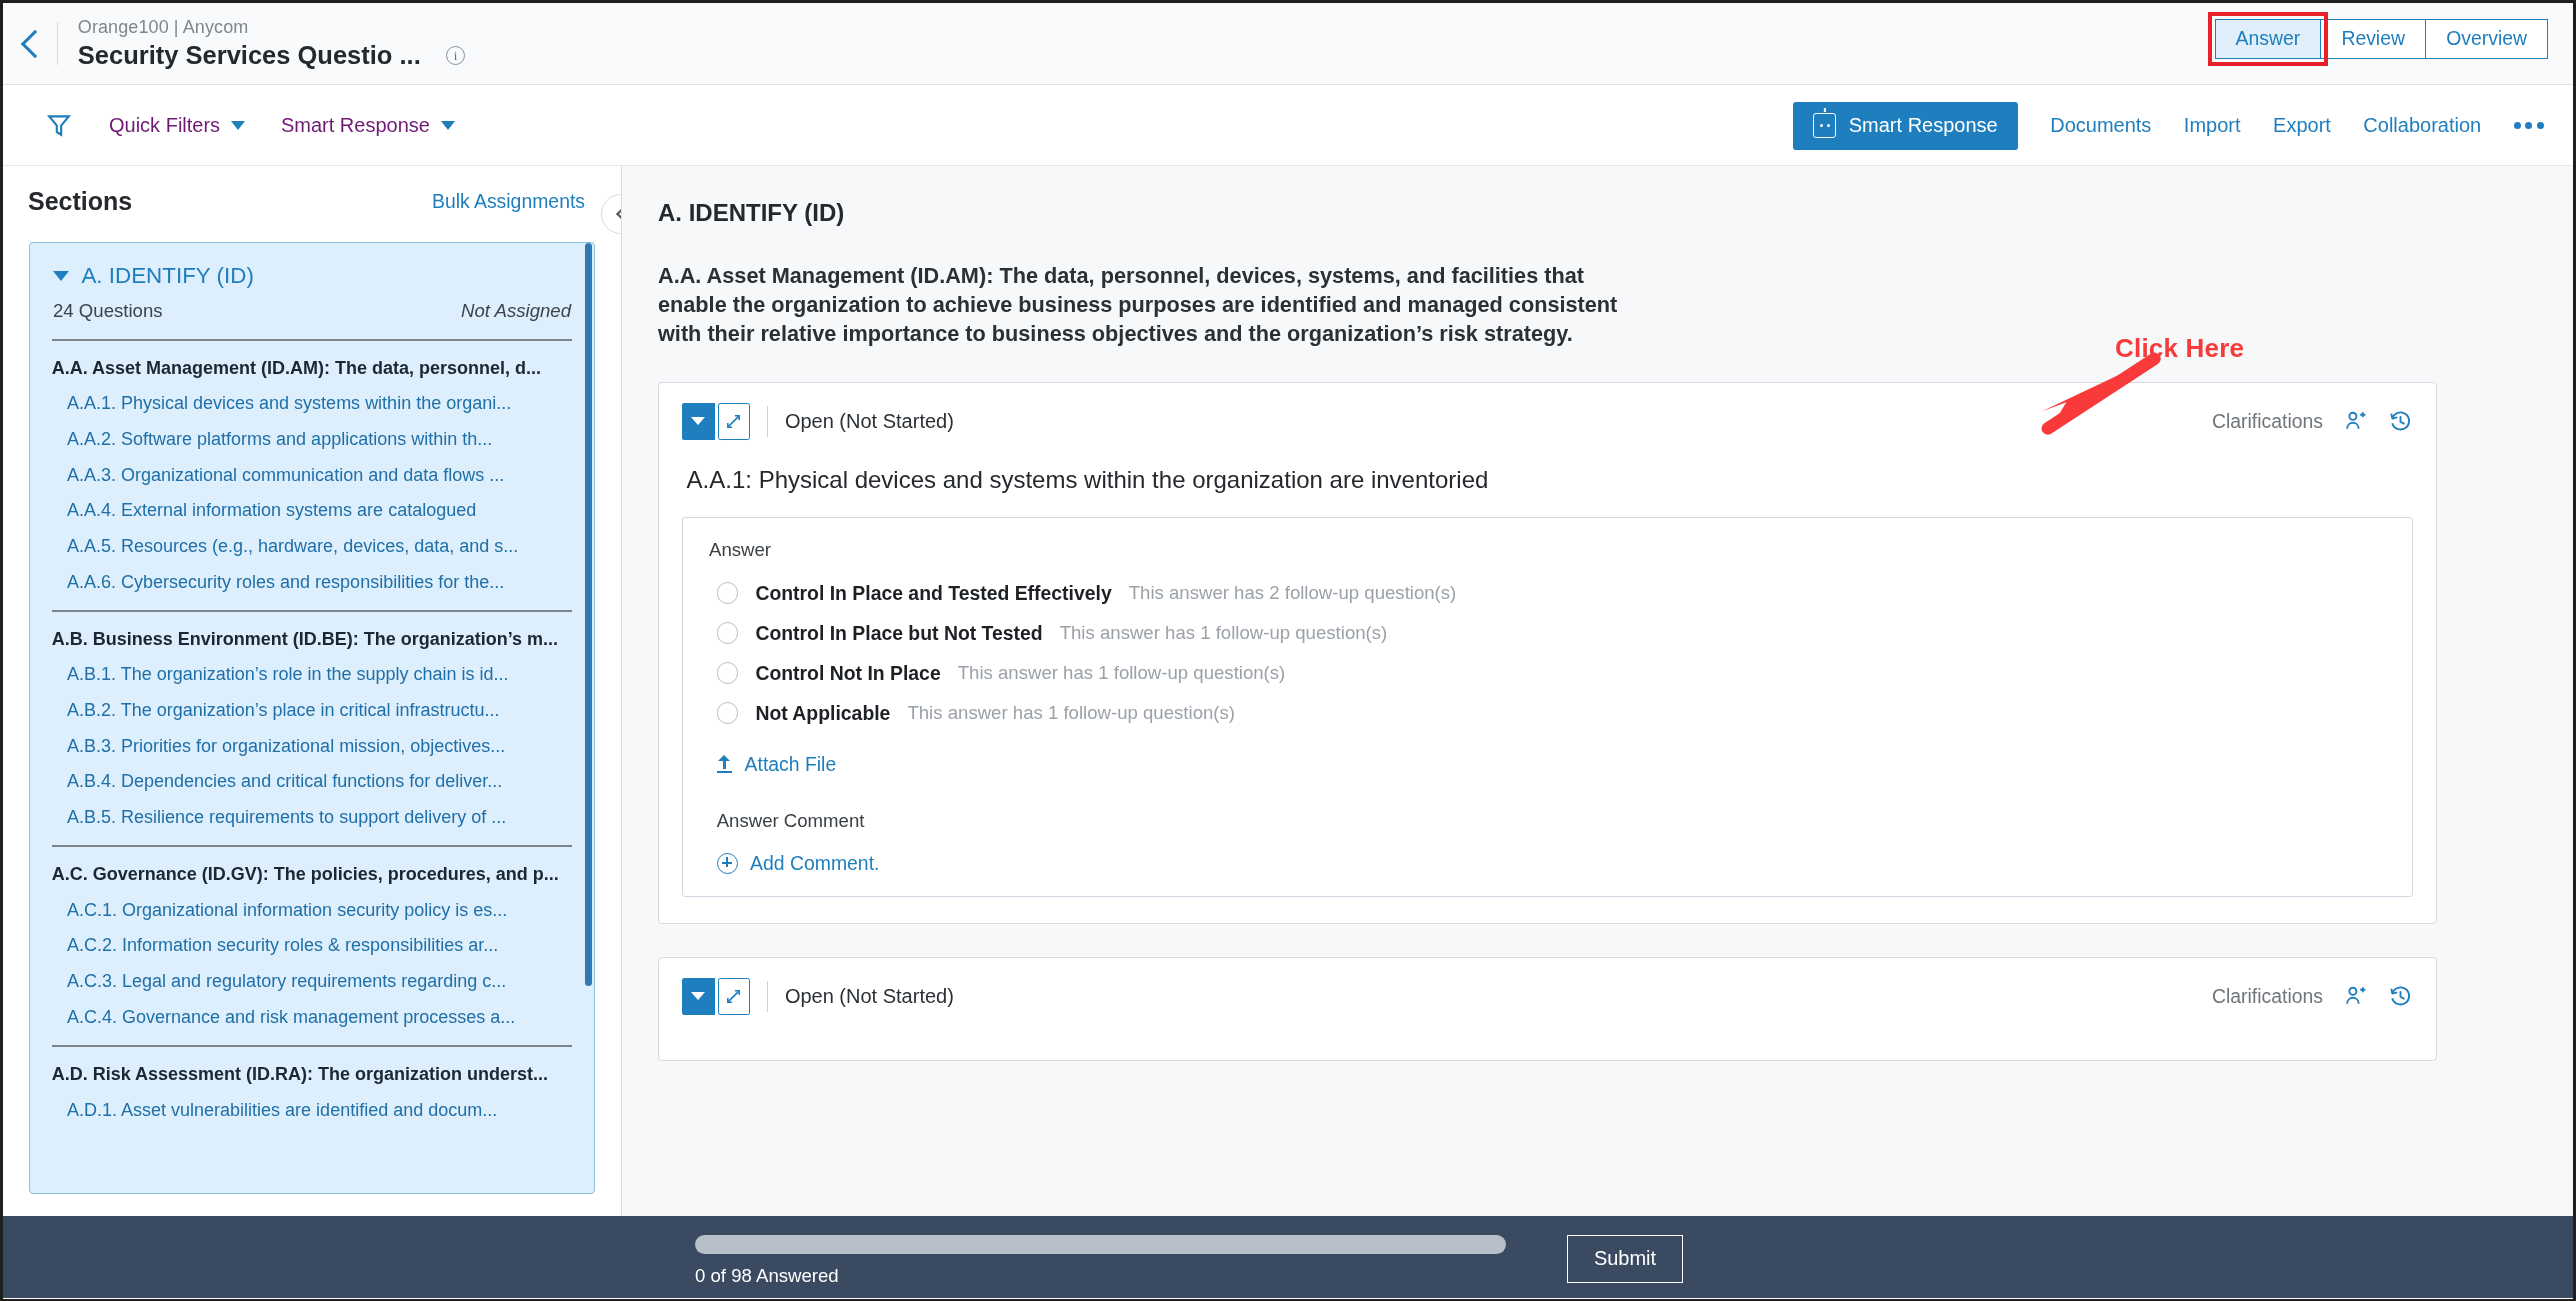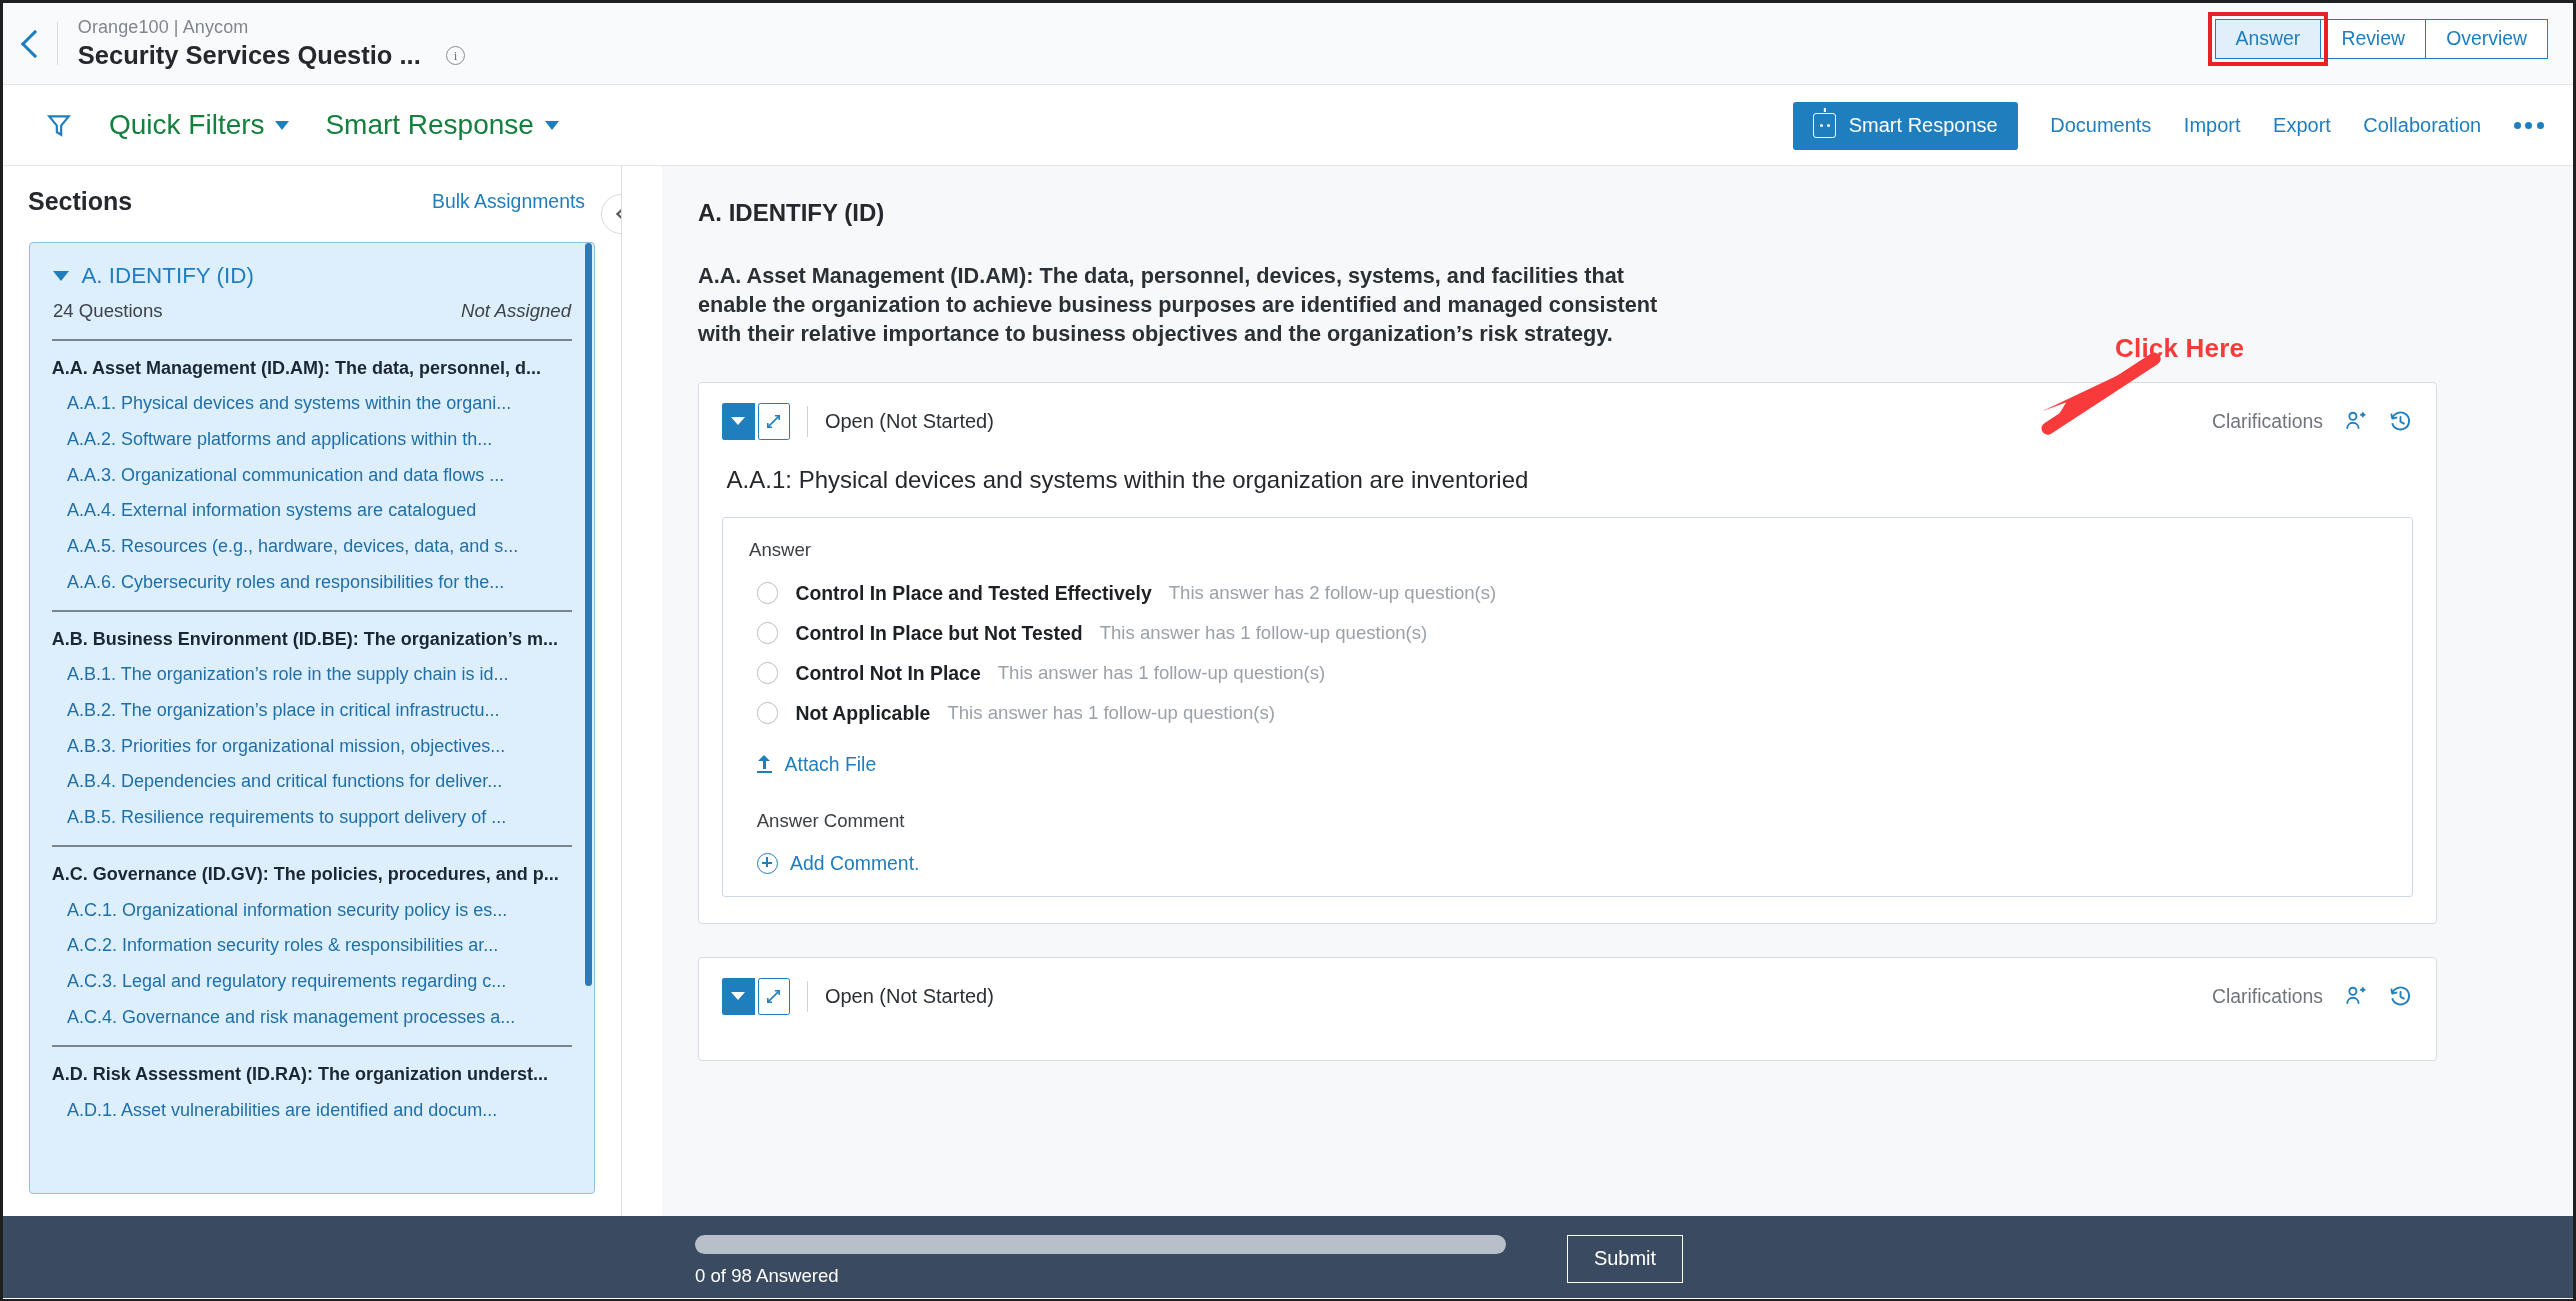--- a/index.html
+++ b/index.html
@@ -91,21 +91,21 @@
     display: flex; align-items: center;
   }
   .funnel {
     margin-left: 43px; margin-right: 37px;
     width: 26px; height: 26px;
     position: relative;
   }
   .funnel svg { display:block; }
   .tb-item {
     display: flex; align-items: center; gap: 10.8px;
-    color: #15803d; font-size: 28px; cursor: pointer;
+    color: #701a75; font-size: 20px; cursor: pointer;
     margin-right: 36px;
   }
   .caret-down {
     width: 0; height: 0;
     border-left: 7.7px solid transparent;
     border-right: 7.7px solid transparent;
     border-top: 9.3px solid #1f7ebe;
   }
   .tb-right {
     position: absolute; right: 26px; top: 0; height: 81px;
@@ -140,21 +140,20 @@
   }
   .dots { display: flex; gap: 4.6px; cursor: pointer; margin-right: 3.1px; }
   .dots i { width: 7px; height: 7px; border-radius: 50%; background: #1f7ebe; display: block; }
 
   
   .body {
     display: flex;
     height: 1050px;
     background: #ffffff;
     position: relative;
-    gap: 40px;
   }
 
   
   .sidebar {
     width: 619px;
     min-width: 619px;
     background: #ffffff;
     border-right: 0.8px solid #d9dde2;
     position: relative;
     overflow: hidden;

